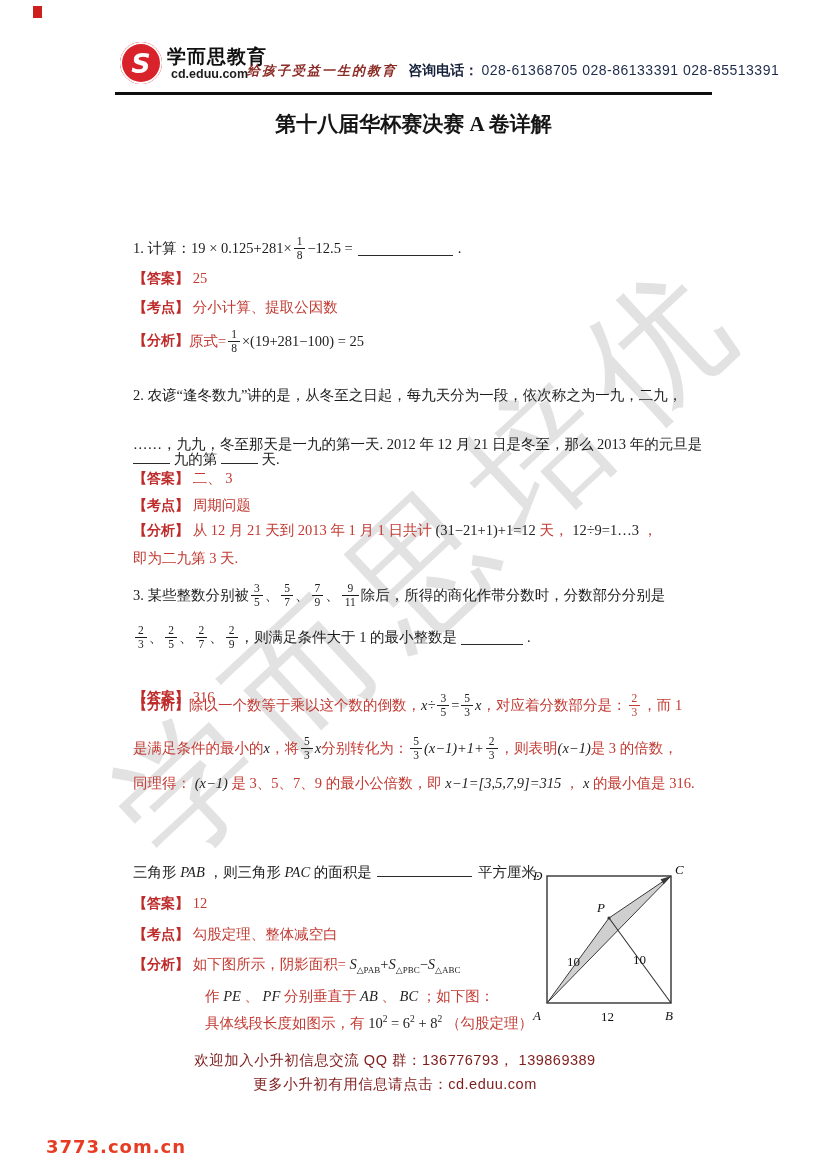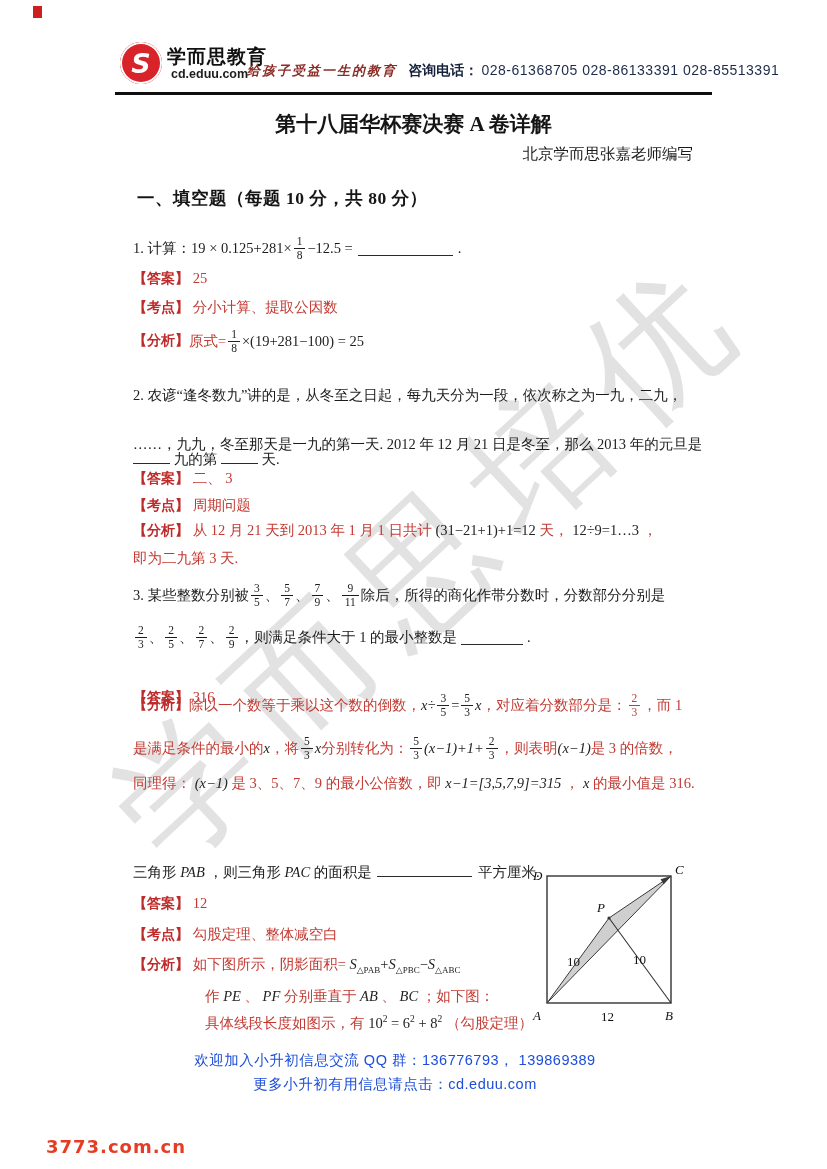--- a/index.html
+++ b/index.html
@@ -34,21 +34,21 @@
   
   #doc-title{left:0;top:110px;width:827px;text-align:center;font-size:21px;font-weight:bold;color:#151515;}
   #byline{left:0;top:144px;width:693px;text-align:right;font-size:15.5px;color:#1a1a1a;}
   #section-heading{left:137px;top:186px;font-size:17.5px;font-weight:bold;color:#151515;letter-spacing:.5px;}
   
   #watermark{position:absolute;left:15px;top:468px;width:830px;text-align:center;
      font-family:"Liberation Sans",sans-serif;font-size:138px;letter-spacing:22px;
      color:rgba(125,125,125,0.22);transform:rotate(-43deg);white-space:nowrap;pointer-events:none;}
   
   .footer-line{left:0;width:790px;text-align:center;font-family:"Liberation Sans",sans-serif;
-     font-size:14.5px;color:#1d4ed8;letter-spacing:.5px;}
+     font-size:14.5px;color:#7f1d1d;letter-spacing:.5px;}
   #sitelogo-name{position:absolute;left:16px;top:1092px;font:italic bold 37px "DejaVu Sans",sans-serif;
      letter-spacing:1px;color:#2b7cc4;background:linear-gradient(180deg,#5cbaf2 0%,#1d64ad 85%);
      -webkit-background-clip:text;background-clip:text;-webkit-text-fill-color:transparent;}
   #sitelogo-domain{position:absolute;left:46px;top:1136px;font:bold 18px "DejaVu Sans",sans-serif;
      color:#e63c23;letter-spacing:1px;}
   svg text{font-family:"Liberation Serif",serif;}
 </style>
 </head>
 <body>
 
@@ -62,22 +62,20 @@
   <div id="brand" class="abs">学而思教育</div>
   <div id="site" class="abs">cd.eduu.com</div>
   <div id="tagline-row" class="abs">
     <span id="tagline">给孩子受益一生的教育</span>
     <span id="phone-label">咨询电话：</span>
     <span id="phones">028-61368705 028-86133391  028-85513391</span>
   </div>
   <div id="header-rule"></div>
 
   <div id="doc-title" class="abs">第十八届华杯赛决赛 A 卷详解</div>
-  <div id="byline" class="abs">北京学而思张嘉老师编写</div>
-  <div id="section-heading" class="abs">一、填空题（每题 10 分，共 80 分）</div>
 
   <div class="abs t fline" style="left:133px;top:228px;height:40px;">
     <span>1. 计算：</span>
     <span>19 × 0.125+281×</span>
     <span class="frac">
         <span class="fn">1</span>
         <span class="fd">8</span>
       </span>
     <span>−12.5 =</span>
     <span class="blank" style="width:95px;margin:0 5px;"></span>

